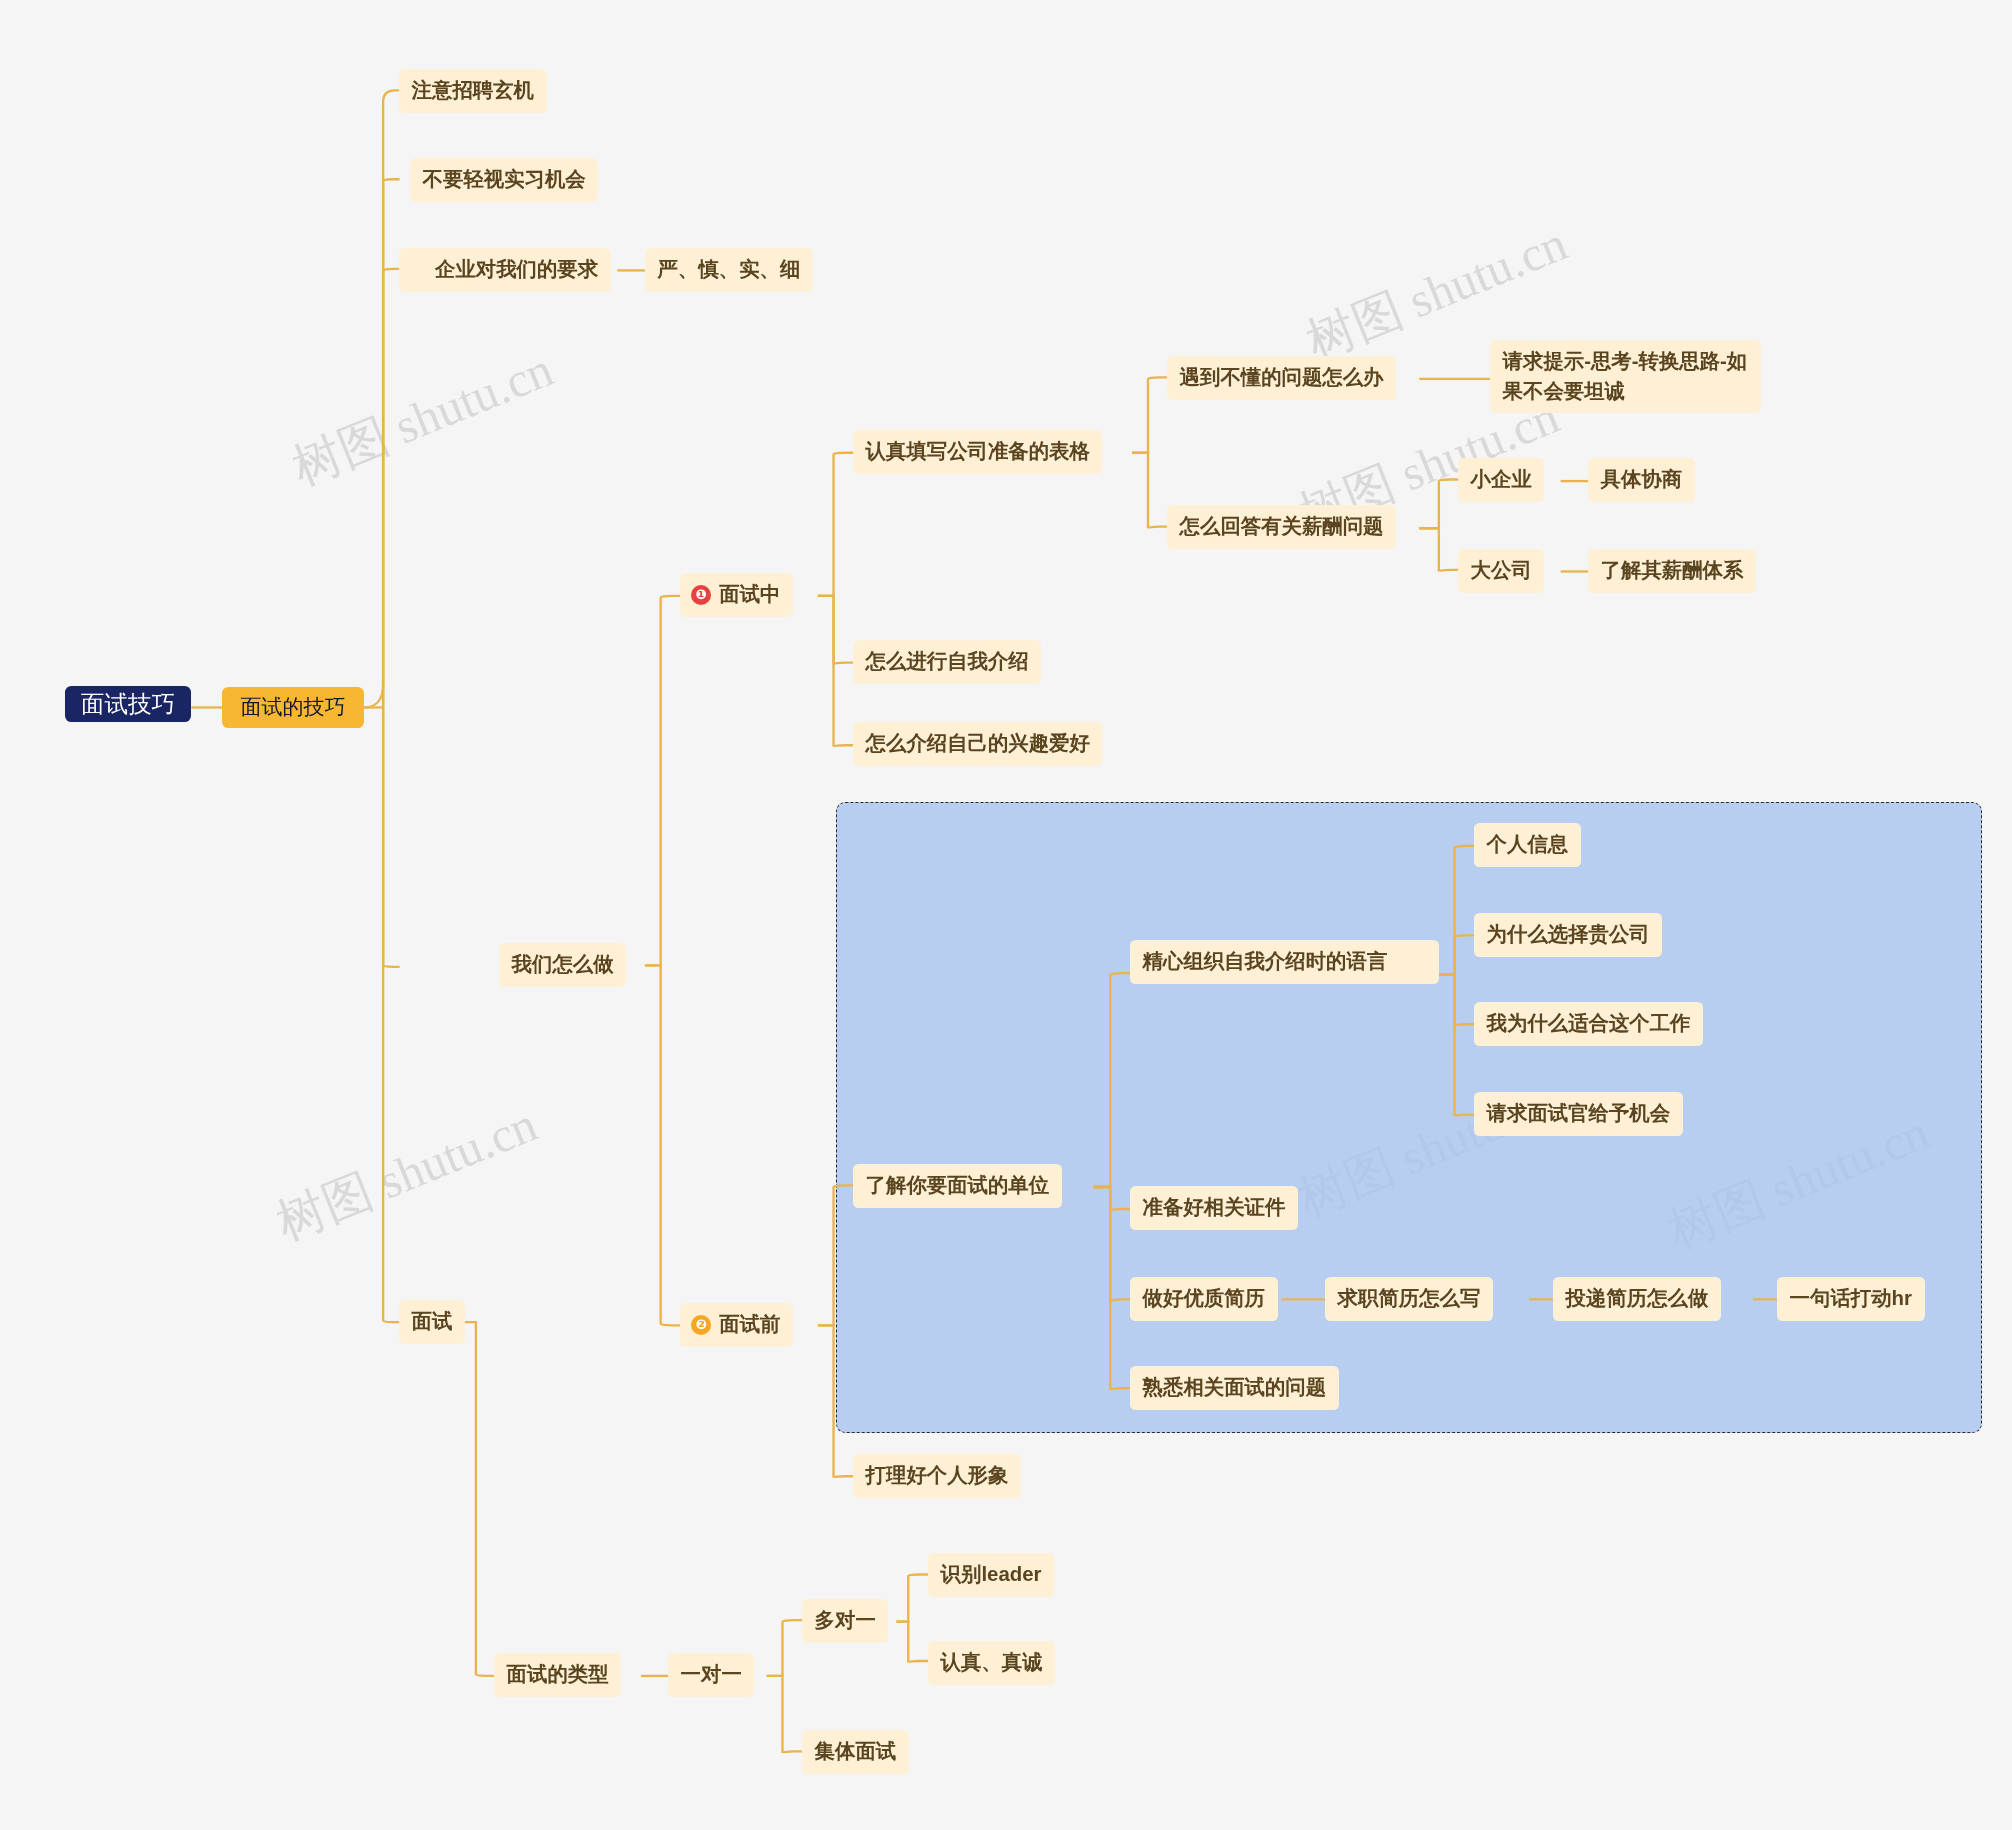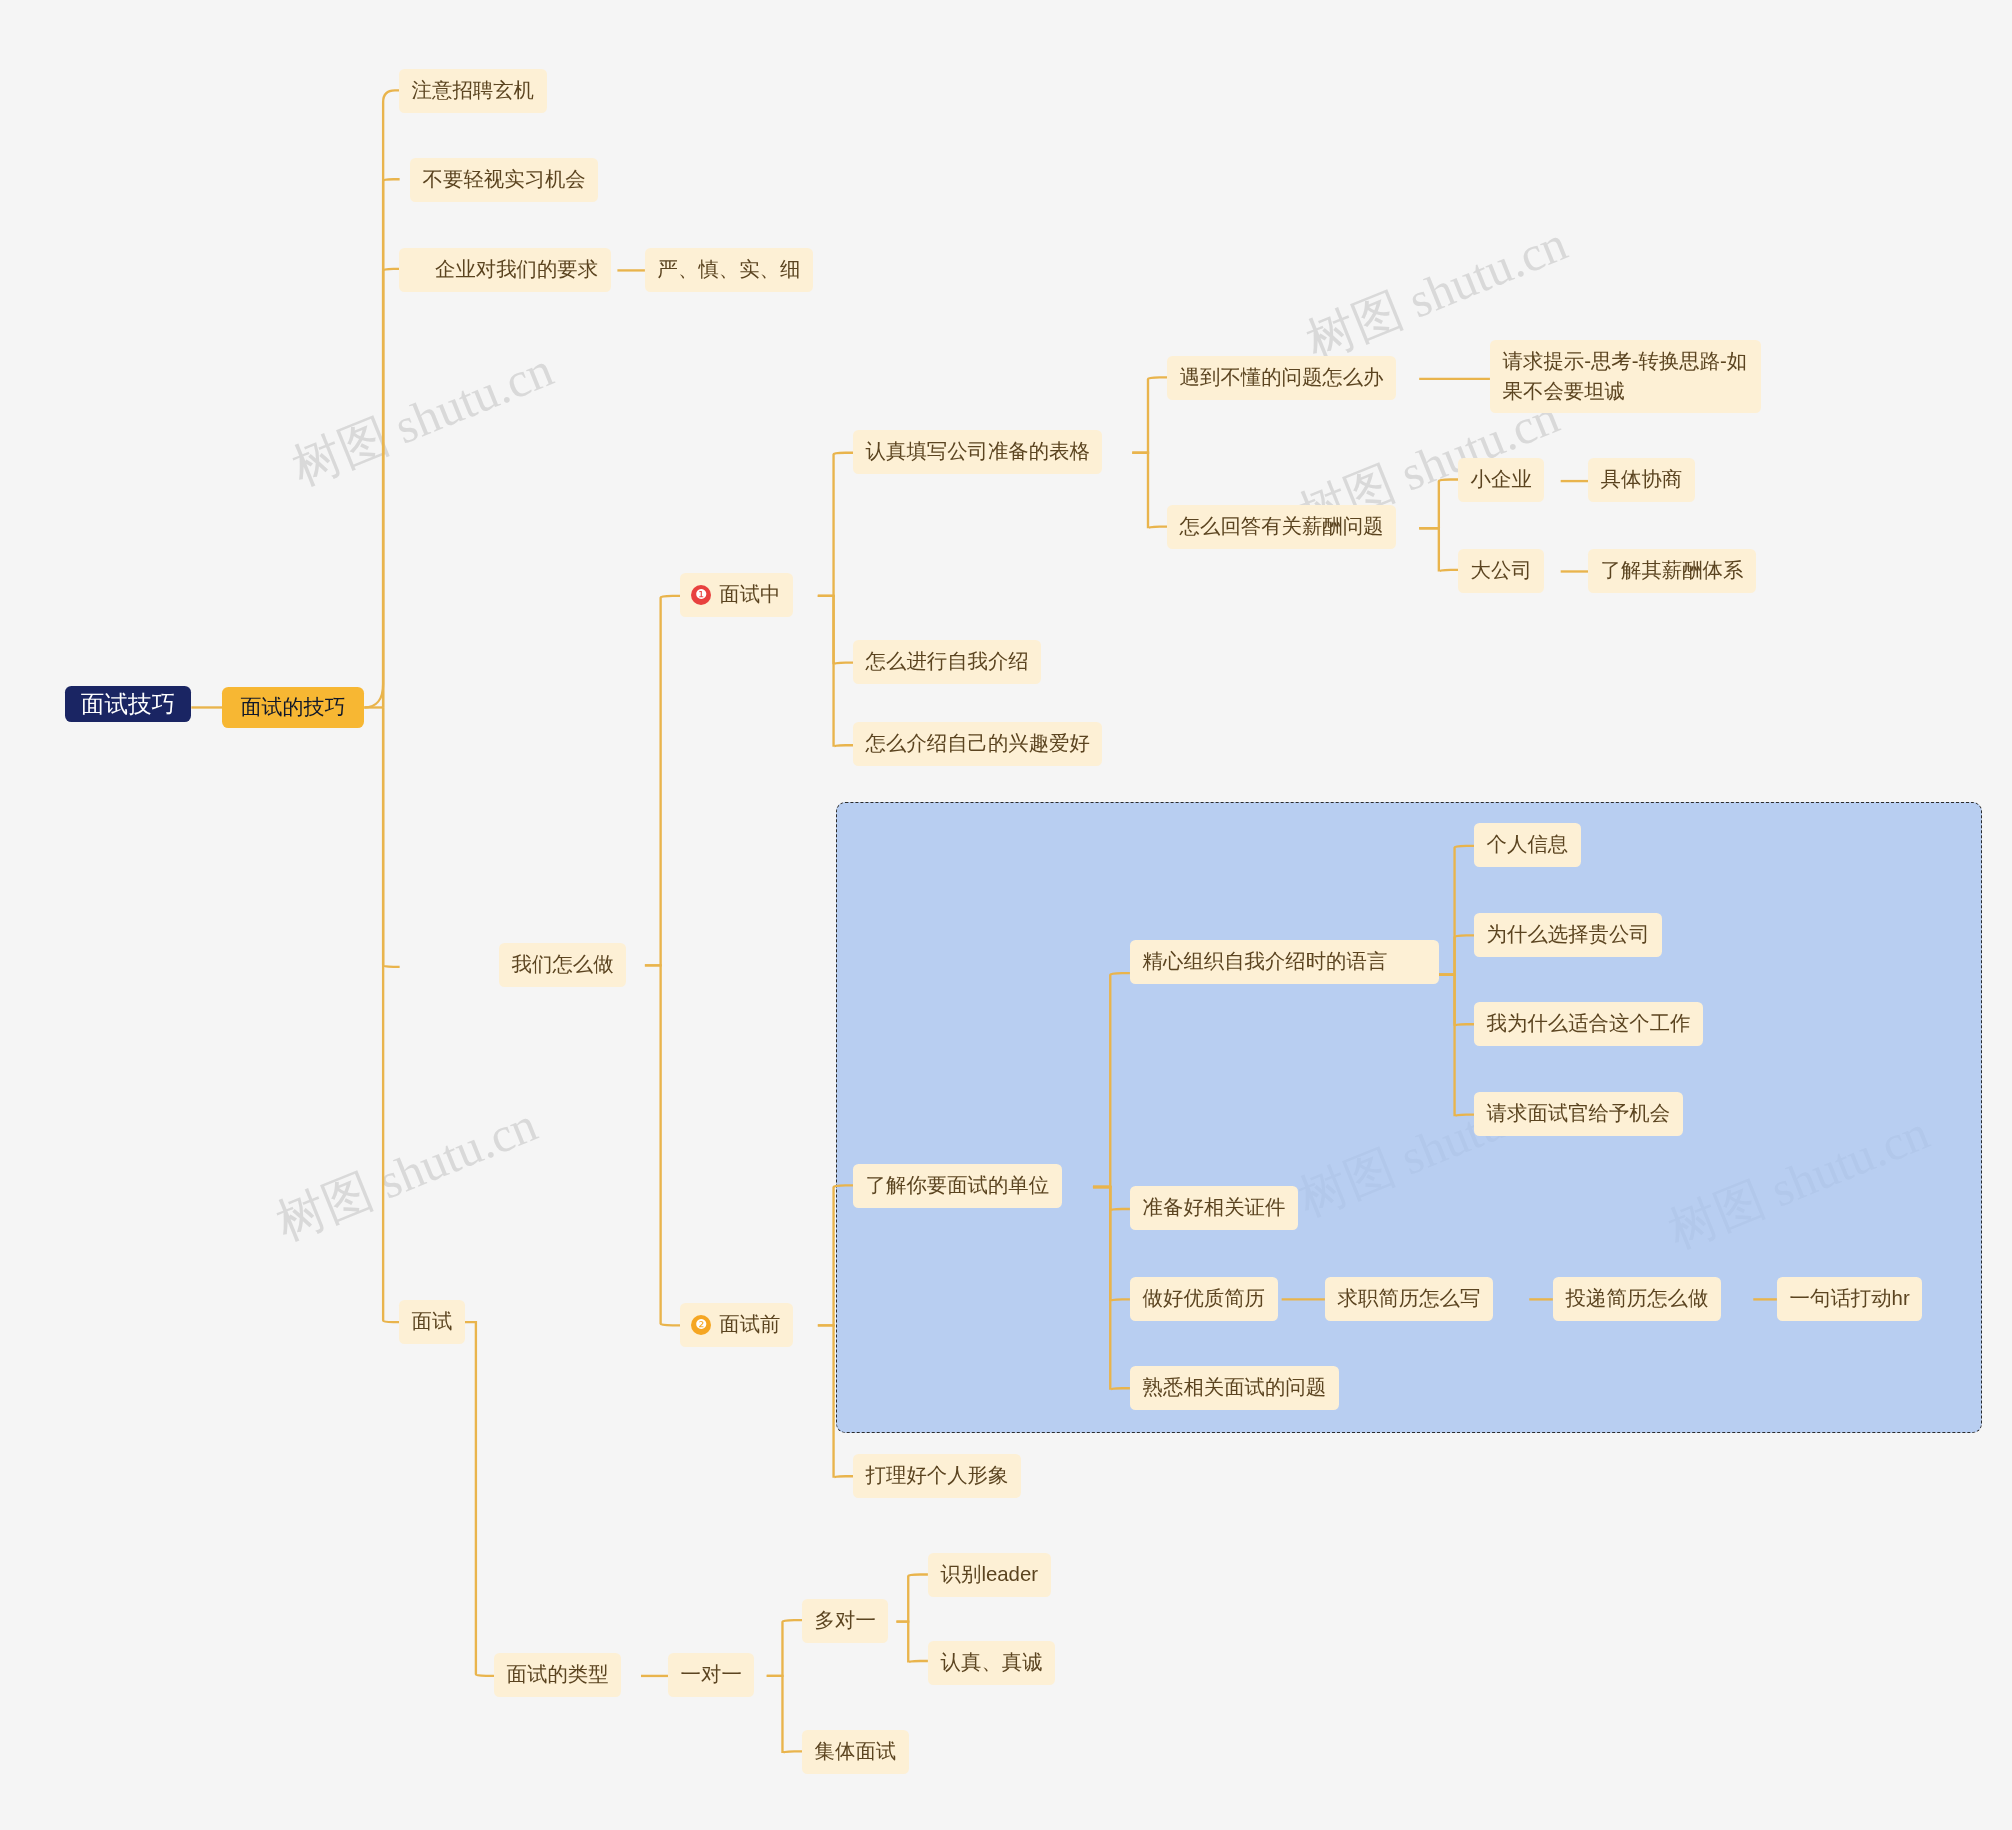--- a/index.html
+++ b/index.html
@@ -49,20 +49,21 @@
     border-radius: 6.3px;
     font-size: 21px;
     padding: 7.9px 14px;
   }
   .n-leaf {
     background: #fdf0d5;
     color: #5b4420;
     border-radius: 5.5px;
     font-size: 20.4px;
     padding: 7px 12.6px;
+    font-weight: bold;
   }
   .n-leaf.num {
     padding-left: 11px;
   }
   .badge {
     display: inline-block;
     width: 20.4px;
     height: 20.4px;
     border-radius: 50%;
     color: #fff;

